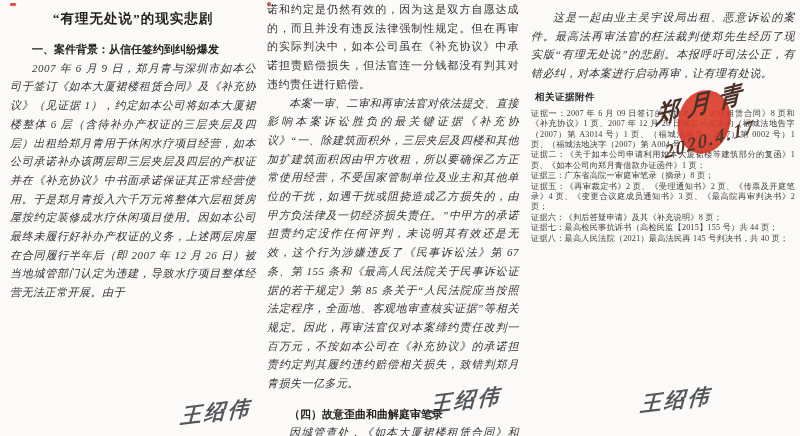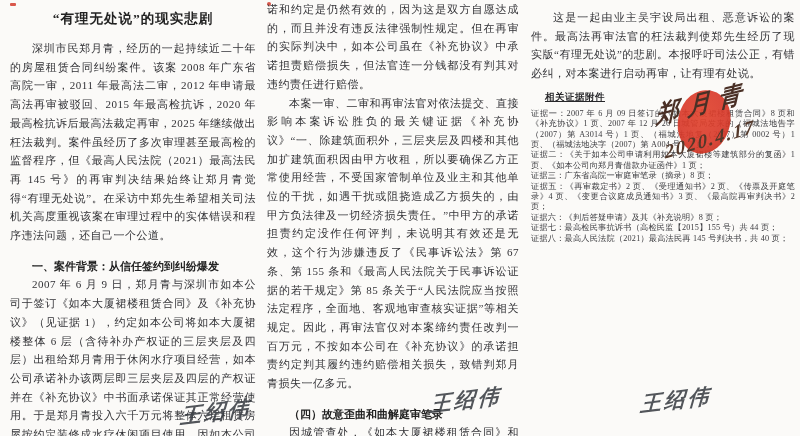--- a/index.html
+++ b/index.html
@@ -17,29 +17,29 @@
   .col3 { left:531px; top:8px;  width:264px; }
 
   .title {
     font-size:13.5px; font-weight:bold; text-align:center;
     letter-spacing:1px; color:#222; margin:6px 0 11px 0;
   }
   .para {
     font-size:11px; line-height:18.7px; letter-spacing:0.5px;
     color:#323236;
   }
-  .indent { text-indent:2em; }
+  .indent { text-indent:2em;font-style:italic; }
   .heading {
     font-size:11px; line-height:18.7px; font-weight:bold;
     text-indent:2em; color:#222;margin-top:12px;
   }
 
   .attach-heading {
     font-size:9.5px; font-weight:bold; color:#27272a;
-    margin:8px 0 5px 14px; letter-spacing:0.5px;text-decoration:underline;
+    margin:8px 0 5px 4px; letter-spacing:0.5px;
   }
   .evidence { list-style:none; }
   .evidence li {
     font-size:8.2px; line-height:10.4px; letter-spacing:0.2px;
     color:#3a3a3e; text-align:justify;
   }
 
   .signature {
     position:absolute; font-style:italic; font-weight:bold;
     color:#3b3f45; white-space:nowrap;
@@ -78,21 +78,20 @@
 </head>
 <body>
 
 <div class="scan">
 
   <span class="red-mark mark1"></span>
   <span class="red-mark mark2"></span>
 
   <div class="col col1">
     <h1 class="title">“有理无处说”的现实悲剧</h1>
-    <p class="para indent">深圳市民郑月青，经历的一起持续近二十年的房屋租赁合同纠纷案件。该案 2008 年广东省高院一审，2011 年最高法二审，2012 年申请最高法再审被驳回、2015 年最高检抗诉，2020 年最高检抗诉后最高法裁定再审，2025 年继续做出枉法裁判。案件虽经历了多次审理甚至最高检的监督程序，但《最高人民法院（2021）最高法民再 145 号》的再审判决结果始终让郑月青觉得“有理无处说”。在采访中郑先生希望相关司法机关高度重视该案在审理过程中的实体错误和程序违法问题，还自己一个公道。</p>
     <p class="heading">一、案件背景：从信任签约到纠纷爆发</p>
     <p class="para indent">2007 年 6 月 9 日，郑月青与深圳市如本公司于签订《如本大厦裙楼租赁合同》及《补充协议》（见证据 1），约定如本公司将如本大厦裙楼整体 6 层（含待补办产权证的三层夹层及四层）出租给郑月青用于休闲水疗项目经营，如本公司承诺补办该两层即三层夹层及四层的产权证并在《补充协议》中书面承诺保证其正常经营使用。于是郑月青投入六千万元将整体六层租赁房屋按约定装修成水疗休闲项目使用。因如本公司最终未履行好补办产权证的义务，上述两层房屋在合同履行半年后（即 2007 年 12 月 26 日）被当地城管部门认定为违建，导致水疗项目整体经营无法正常开展。由于</p>
   </div>
 
   <div class="col col2">
     <p class="para">诺和约定是仍然有效的，因为这是双方自愿达成的，而且并没有违反法律强制性规定。但在再审的实际判决中，如本公司虽在《补充协议》中承诺担责赔偿损失，但法官连一分钱都没有判其对违约责任进行赔偿。</p>
     <p class="para indent">本案一审、二审和再审法官对依法提交、直接影响本案诉讼胜负的最关键证据《补充协议》“一、除建筑面积外，三层夹层及四楼和其他加扩建筑面积因由甲方收租，所以要确保乙方正常使用经营，不受国家管制单位及业主和其他单位的干扰，如遇干扰或阻挠造成乙方损失的，由甲方负法律及一切经济损失责任。”中甲方的承诺担责约定没作任何评判，未说明其有效还是无效，这个行为涉嫌违反了《民事诉讼法》第 67 条、第 155 条和《最高人民法院关于民事诉讼证据的若干规定》第 85 条关于“人民法院应当按照法定程序，全面地、客观地审查核实证据”等相关规定。因此，再审法官仅对本案缔约责任改判一百万元，不按如本公司在《补充协议》的承诺担责约定判其履约违约赔偿相关损失，致错判郑月青损失一亿多元。</p>
     <p class="heading">（四）故意歪曲和曲解庭审笔录</p>
     <p class="para indent">因城管查处，《如本大厦裙楼租赁合同》和《补充协议》涉及的六层整体租赁房屋，其中三层夹层及四层被断电查封两年，第四层被拆除一半，导致整体六层租赁房屋长期无法正常经营使用，再审判决却故意歪曲并片面解读郑月青的庭</p>
   </div>

